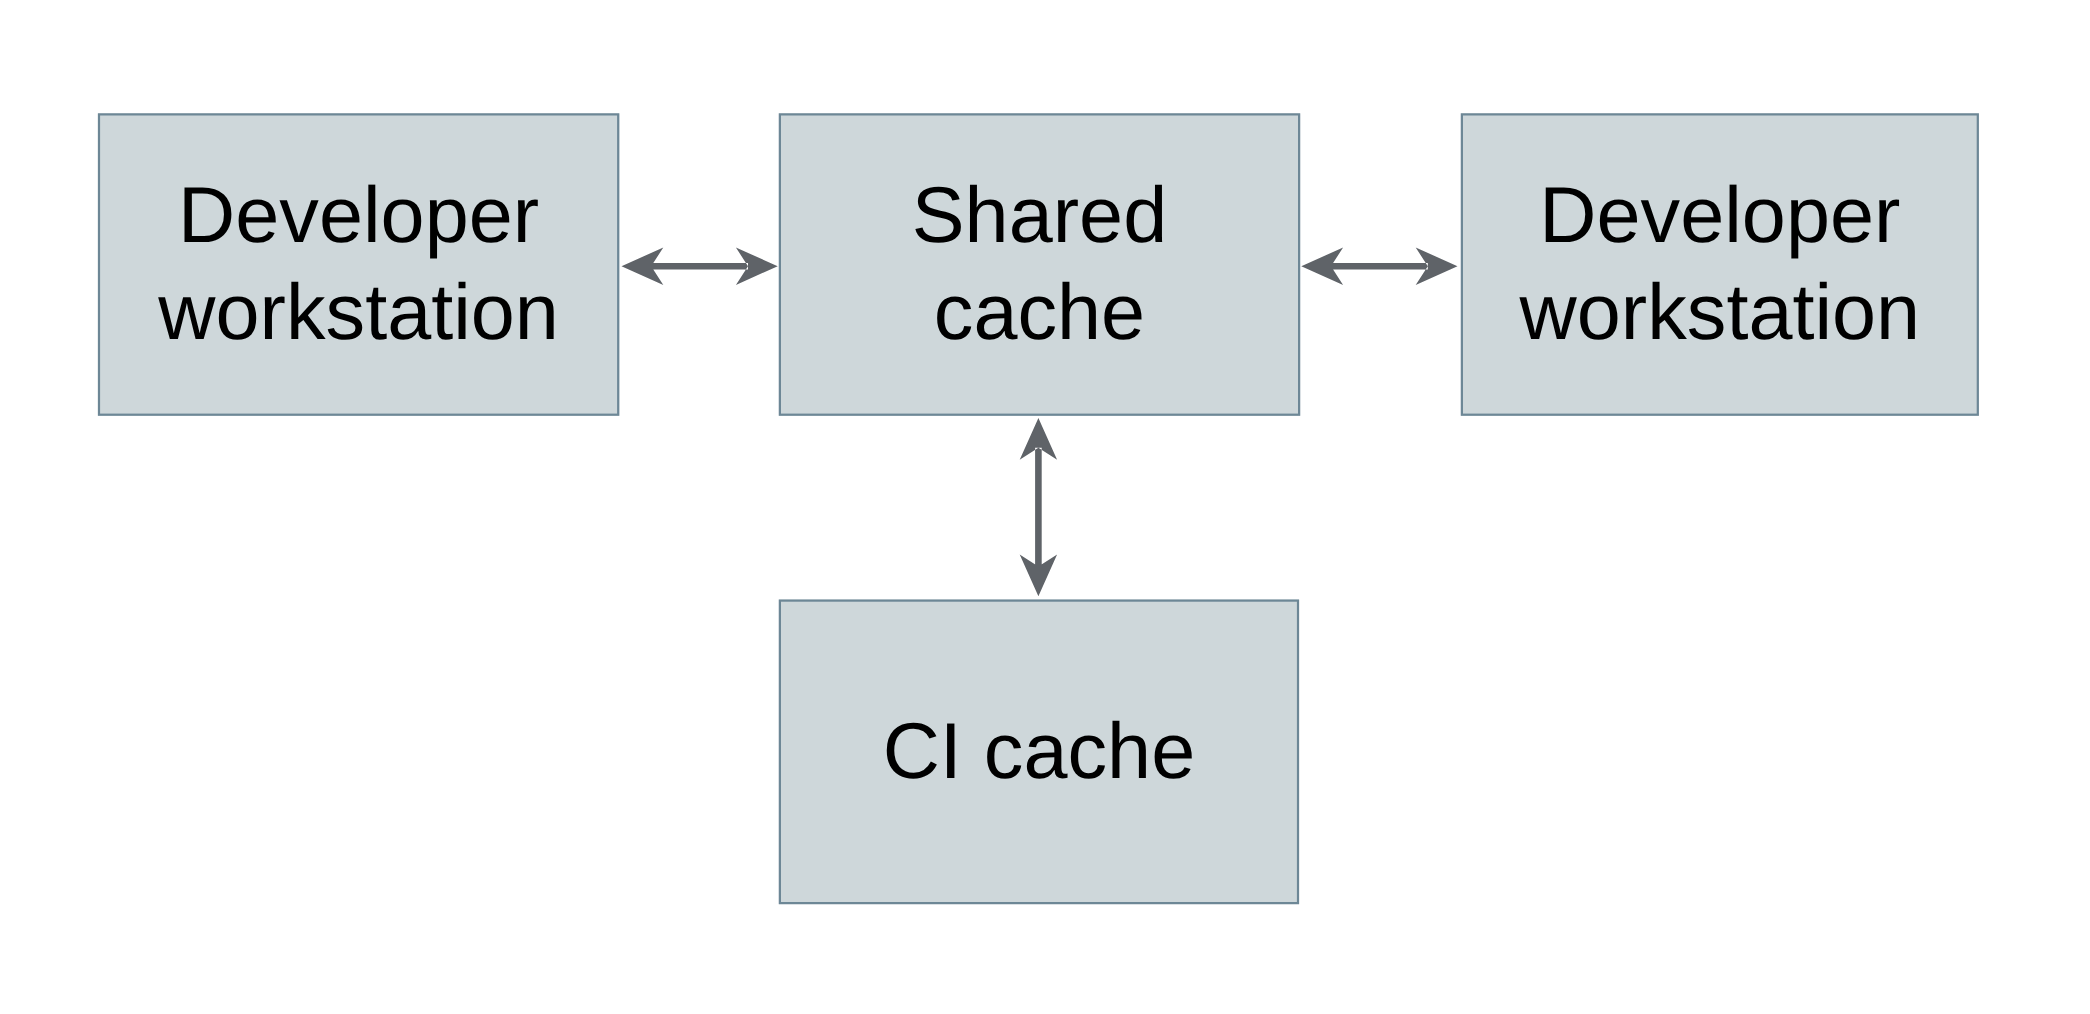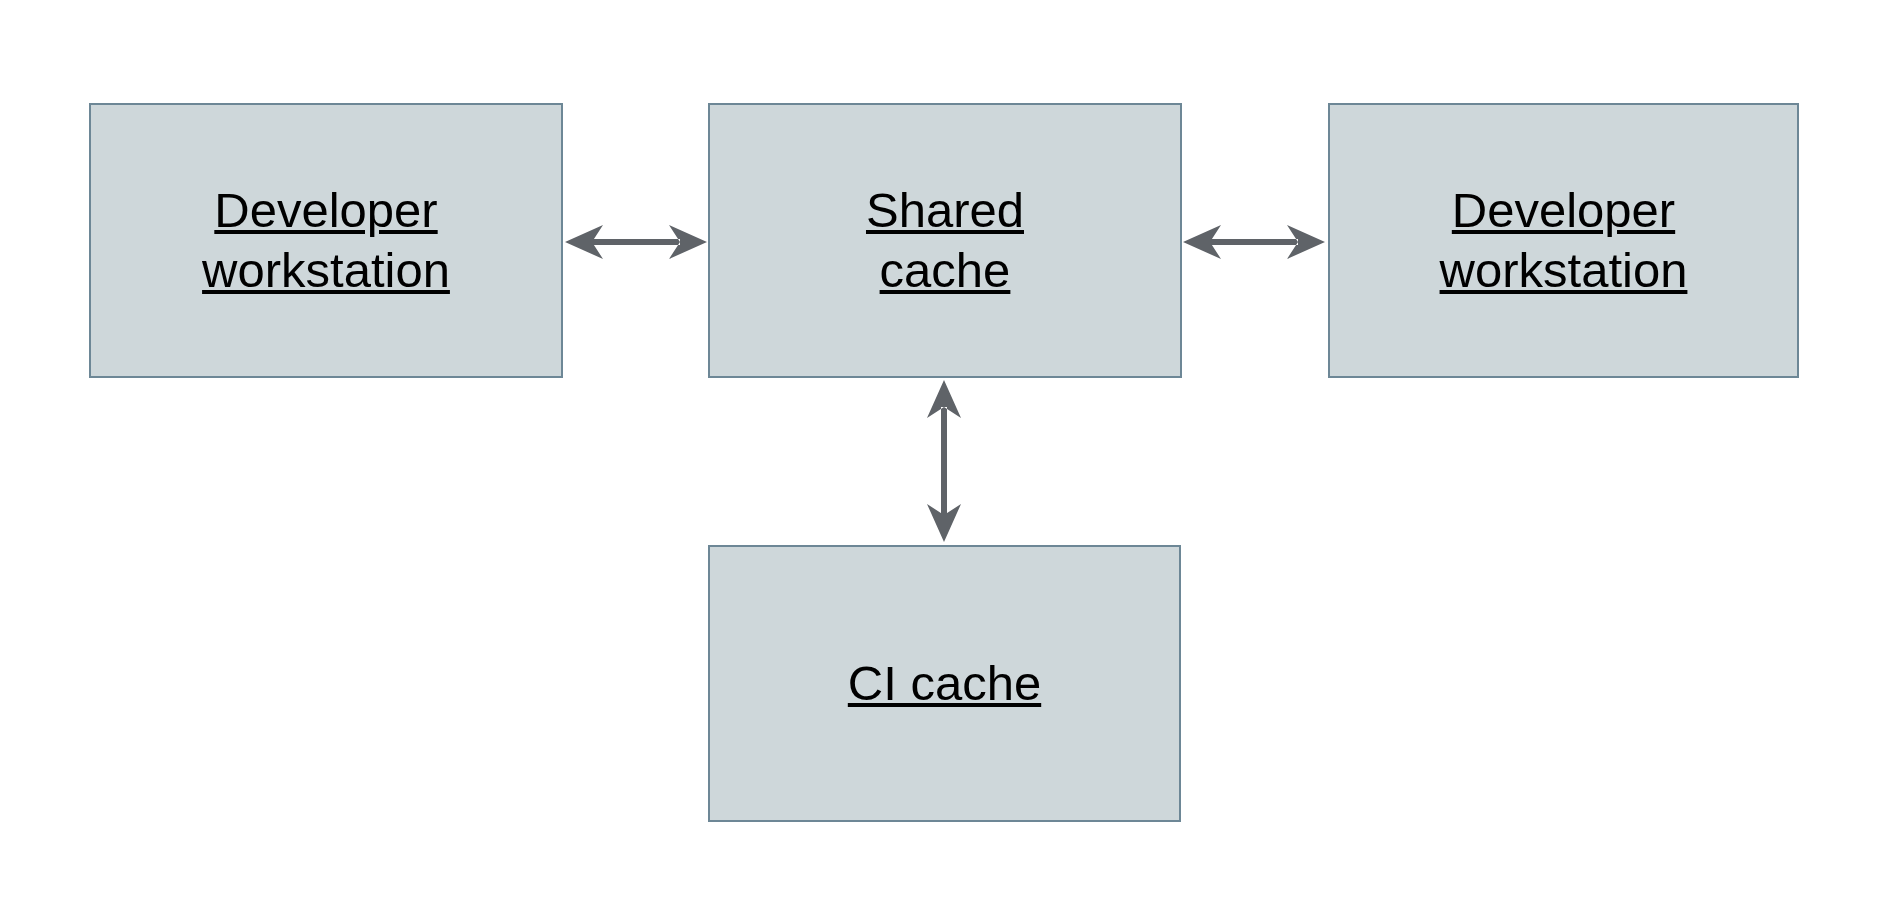--- a/index.html
+++ b/index.html
@@ -20,25 +20,24 @@
     box-sizing: border-box;
     background: var(--node-fill, #ced7da);
     border: 2px solid var(--node-border, #6d8796);
     display: flex;
     align-items: center;
     justify-content: center;
     text-align: center;
   }
   .node .label {
     color: var(--text, #000000);
-    font-size: 49px;
+    font-size: 72px;
     line-height: 1.22;
     white-space: pre-line;
     letter-spacing: 0px;
-    text-decoration: underline;
   }
   .node-dev-left   { left: 89px;   top: 103px; width: 474px; height: 275px; }
   .node-cache      { left: 708px;  top: 103px; width: 474px; height: 275px; }
   .node-dev-right  { left: 1328px; top: 103px; width: 471px; height: 275px; }
   .node-ci         { left: 708px;  top: 545px; width: 473px; height: 277px; }
   .arrow {
     position: absolute;
     display: block;
   }
   .arrow path { fill: var(--arrow, #5f6368); }

